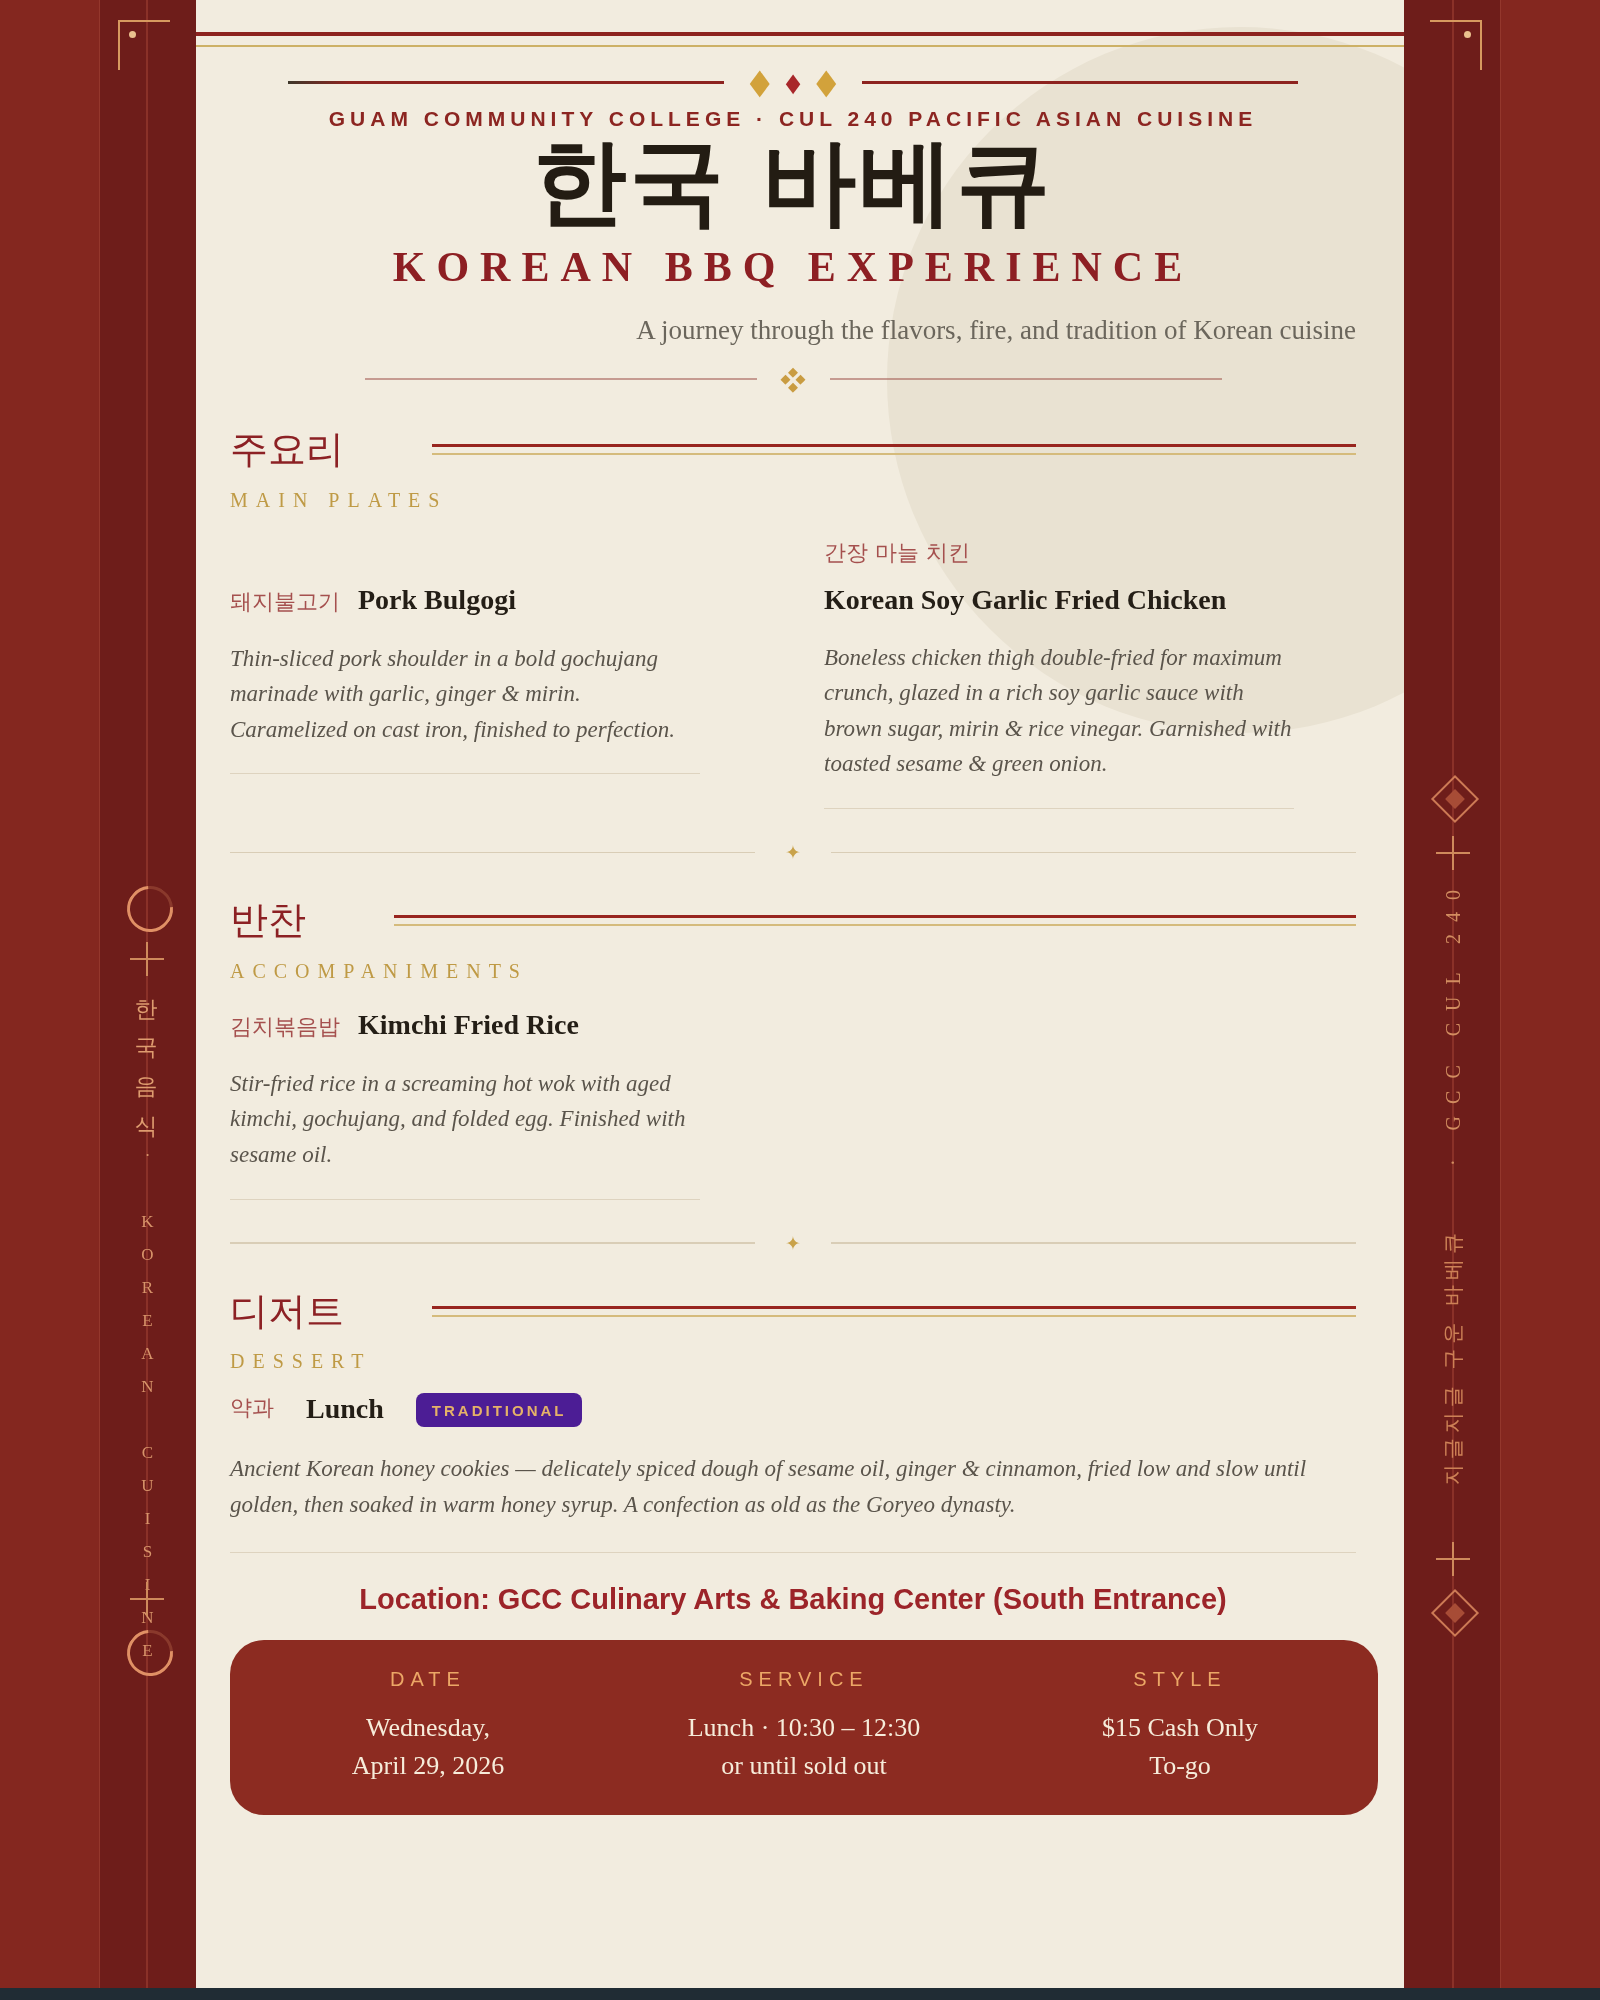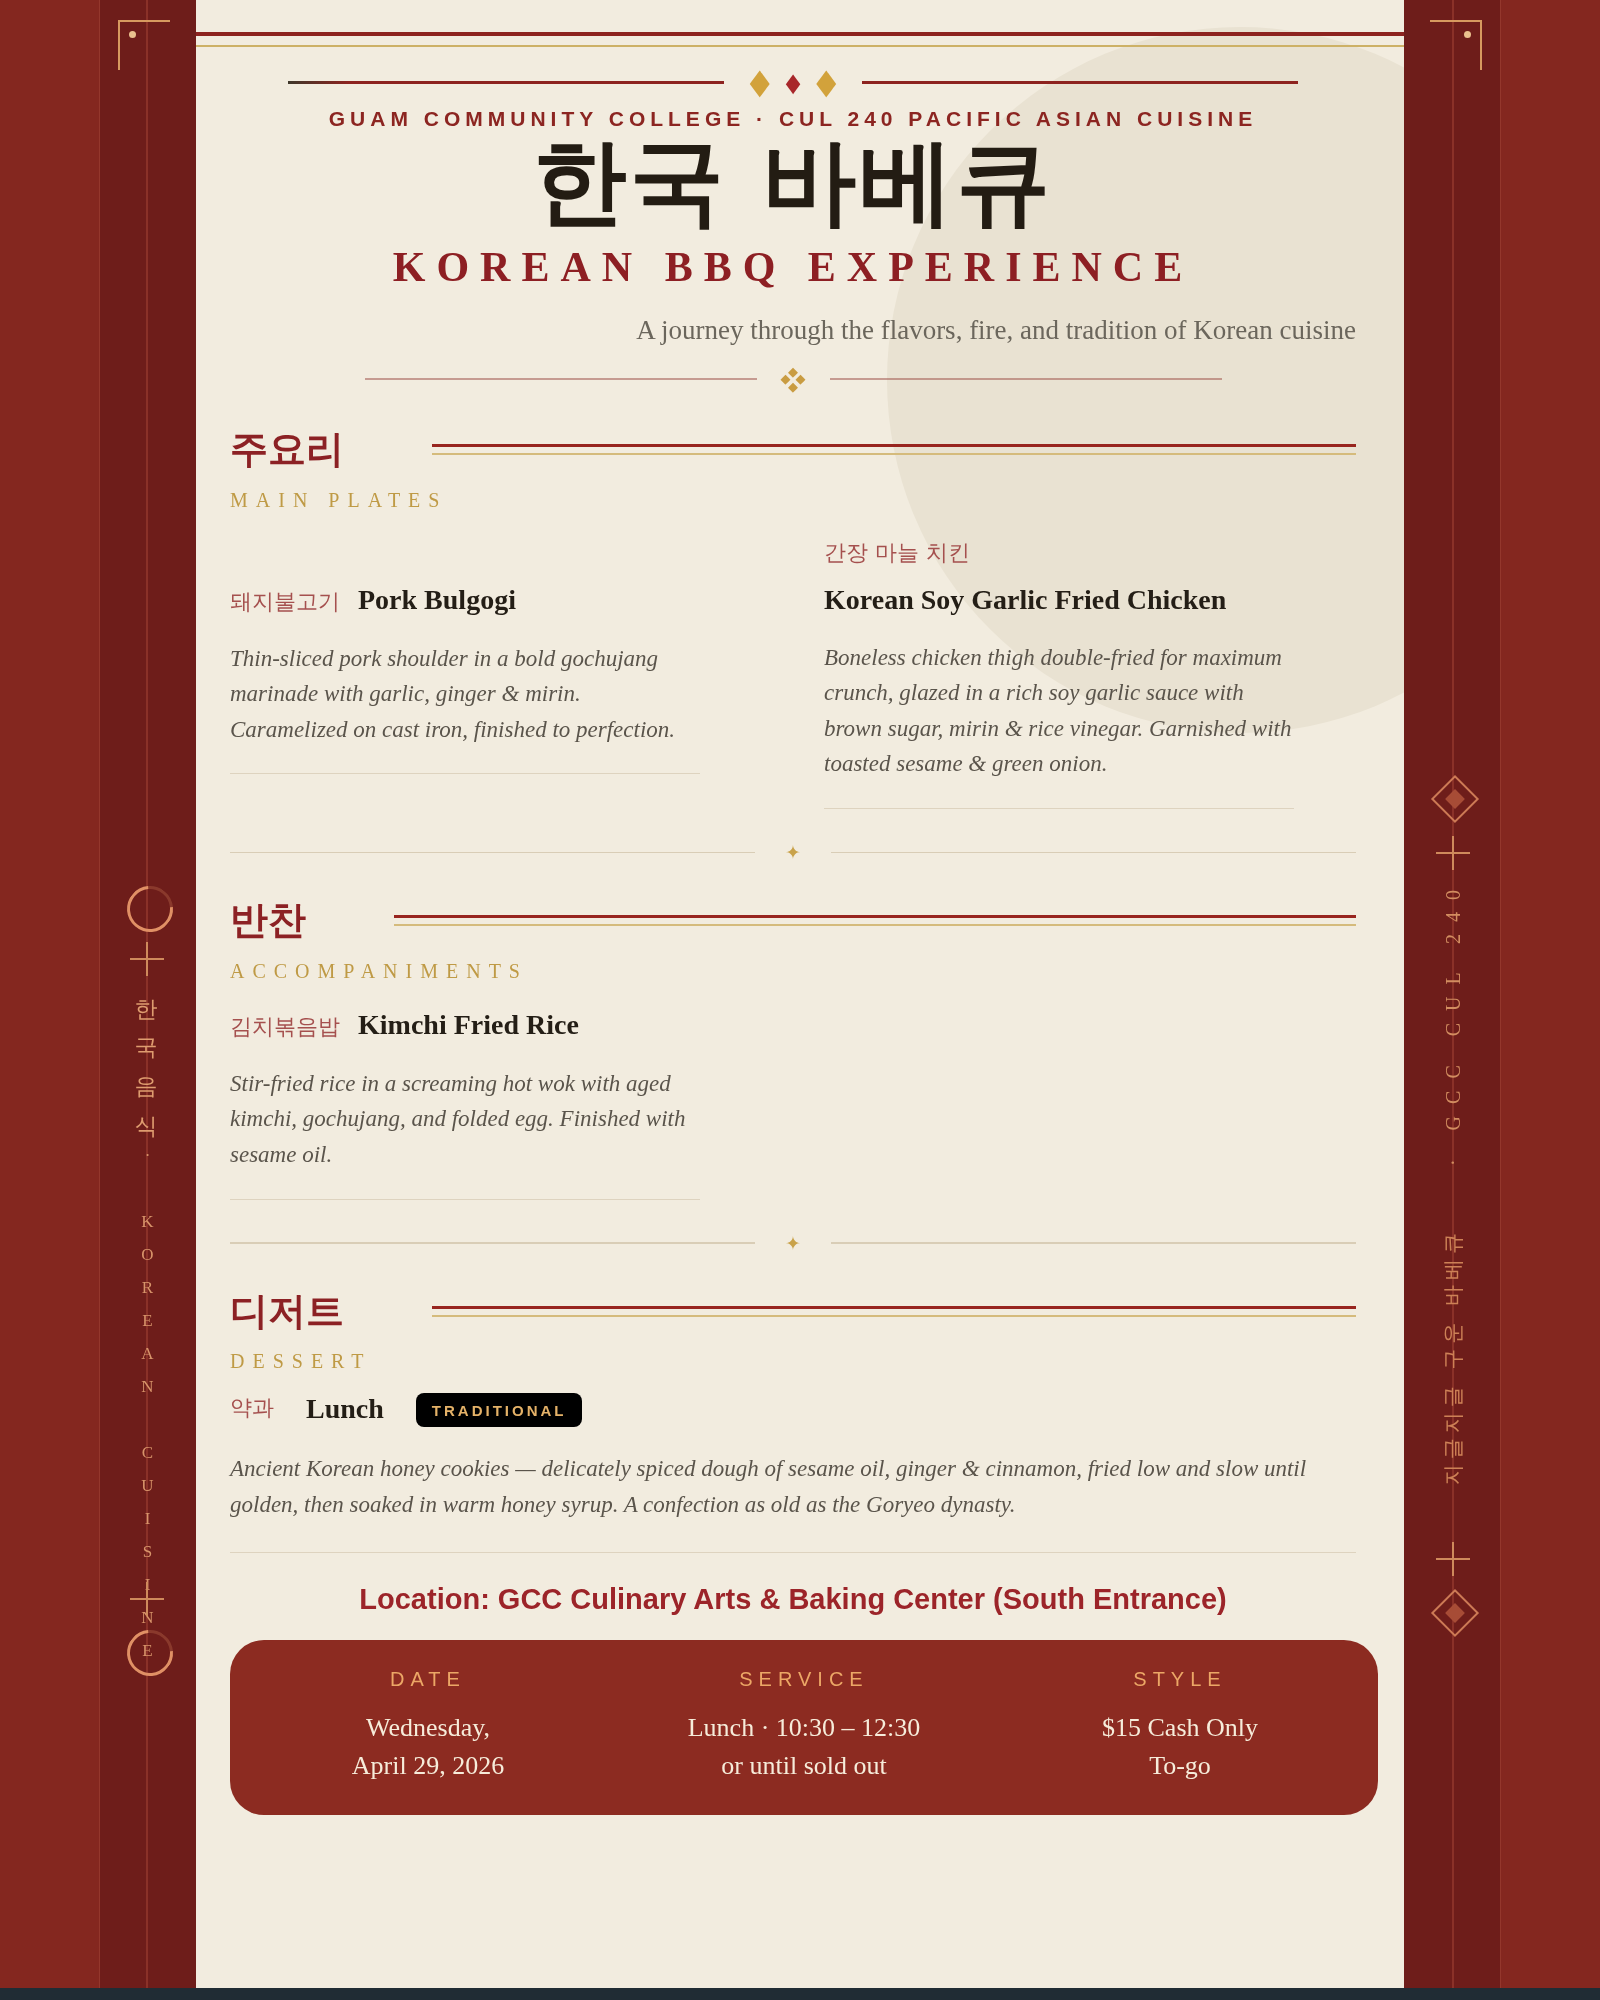--- a/index.html
+++ b/index.html
@@ -61,41 +61,41 @@
   .kbe{margin-top:10px;text-align:center;font-weight:bold;font-size:42px;letter-spacing:11px;color:#8d1f23;}
   .subtitle{margin-top:24px;text-align:right;font-size:27px;color:#6b665c;}
   .cluster-row{margin-top:22px;display:flex;align-items:center;justify-content:center;}
   .cluster-row .ln{width:392px;height:2px;background:#a25a50;opacity:.55;}
   .cluster{padding:0 24px;display:flex;flex-direction:column;align-items:center;color:#c99c42;
            font-size:13px;line-height:.6;}
   .cluster .c-mid{display:flex;gap:5px;}
   
   .sec{margin-top:36px;}
   .sec-head{display:flex;align-items:center;}
-  .sec-title{font-family:"DejaVu Sans",sans-serif;font-weight:700;font-size:38px;color:#8c2124;line-height:1.2;}
+  .sec-title{font-family:"DejaVu Sans",sans-serif;font-weight:400;font-size:38px;color:#8c2124;line-height:1.2;}
   .sec-rule{flex:1;margin-left:88px;}
   .sr-red{height:3px;background:#98251f;}
   .sr-gap{height:6px;}
   .sr-gold{height:2px;background:#d5bb7c;}
   .eyebrow{margin-top:16px;font-size:20px;letter-spacing:8px;color:#bf9a45;}
   .items{margin-top:26px;display:grid;grid-template-columns:470px 470px;column-gap:124px;}
   .i-kor{font-size:22px;color:#a5504e;font-family:"DejaVu Sans",sans-serif;}
   .i-kor.block{display:block;margin-bottom:16px;}
   .i-line{display:flex;align-items:baseline;gap:18px;}
   .i-name{font-size:28px;font-weight:bold;color:#241e16;}
   .i-desc{margin-top:24px;font-style:italic;font-size:23px;line-height:1.55;color:#5a544b;}
   .i-hr{margin-top:26px;border-bottom:1.5px solid #ded3bf;}
   .pad-top{padding-top:46px;}
   .sec-div{margin-top:34px;display:flex;align-items:center;}
   .sec-div .ln{flex:1;height:1.5px;background:#d9cdb6;}
   .sec-div .star{padding:0 30px;color:#c9a24a;font-size:19px;line-height:1;}
   
   .dessert-line{margin-top:20px;display:flex;align-items:flex-start;gap:32px;}
   .badge{font-family:"Liberation Sans",sans-serif;font-size:15px;font-weight:bold;letter-spacing:3px;
-         color:#e5b268;background:#000000;padding:9px 16px 8px;border-radius:8px;}
+         color:#e5b268;background:#4c1d95;padding:9px 16px 8px;border-radius:8px;}
   .dessert-desc{margin-top:24px;max-width:1080px;font-style:italic;font-size:23px;line-height:1.55;color:#5a544b;}
   .full-hr{margin-top:30px;border-bottom:1.5px solid #ded3bf;}
   
   .location{margin-top:30px;text-align:center;font-family:"Liberation Sans",sans-serif;font-weight:bold;
             font-size:29px;color:#9c2429;}
   .bar{margin:24px auto 0;width:1128px;background:#8c2b21;border-radius:34px;
        display:grid;grid-template-columns:1fr 1fr 1fr;padding:28px 10px 30px;text-align:center;}
   .bar-label{font-family:"Liberation Sans",sans-serif;font-size:20px;letter-spacing:6px;color:#eca766;margin-bottom:18px;}
   .bar-val{font-size:26px;color:#f6ecda;line-height:1.45;}
 </style>

